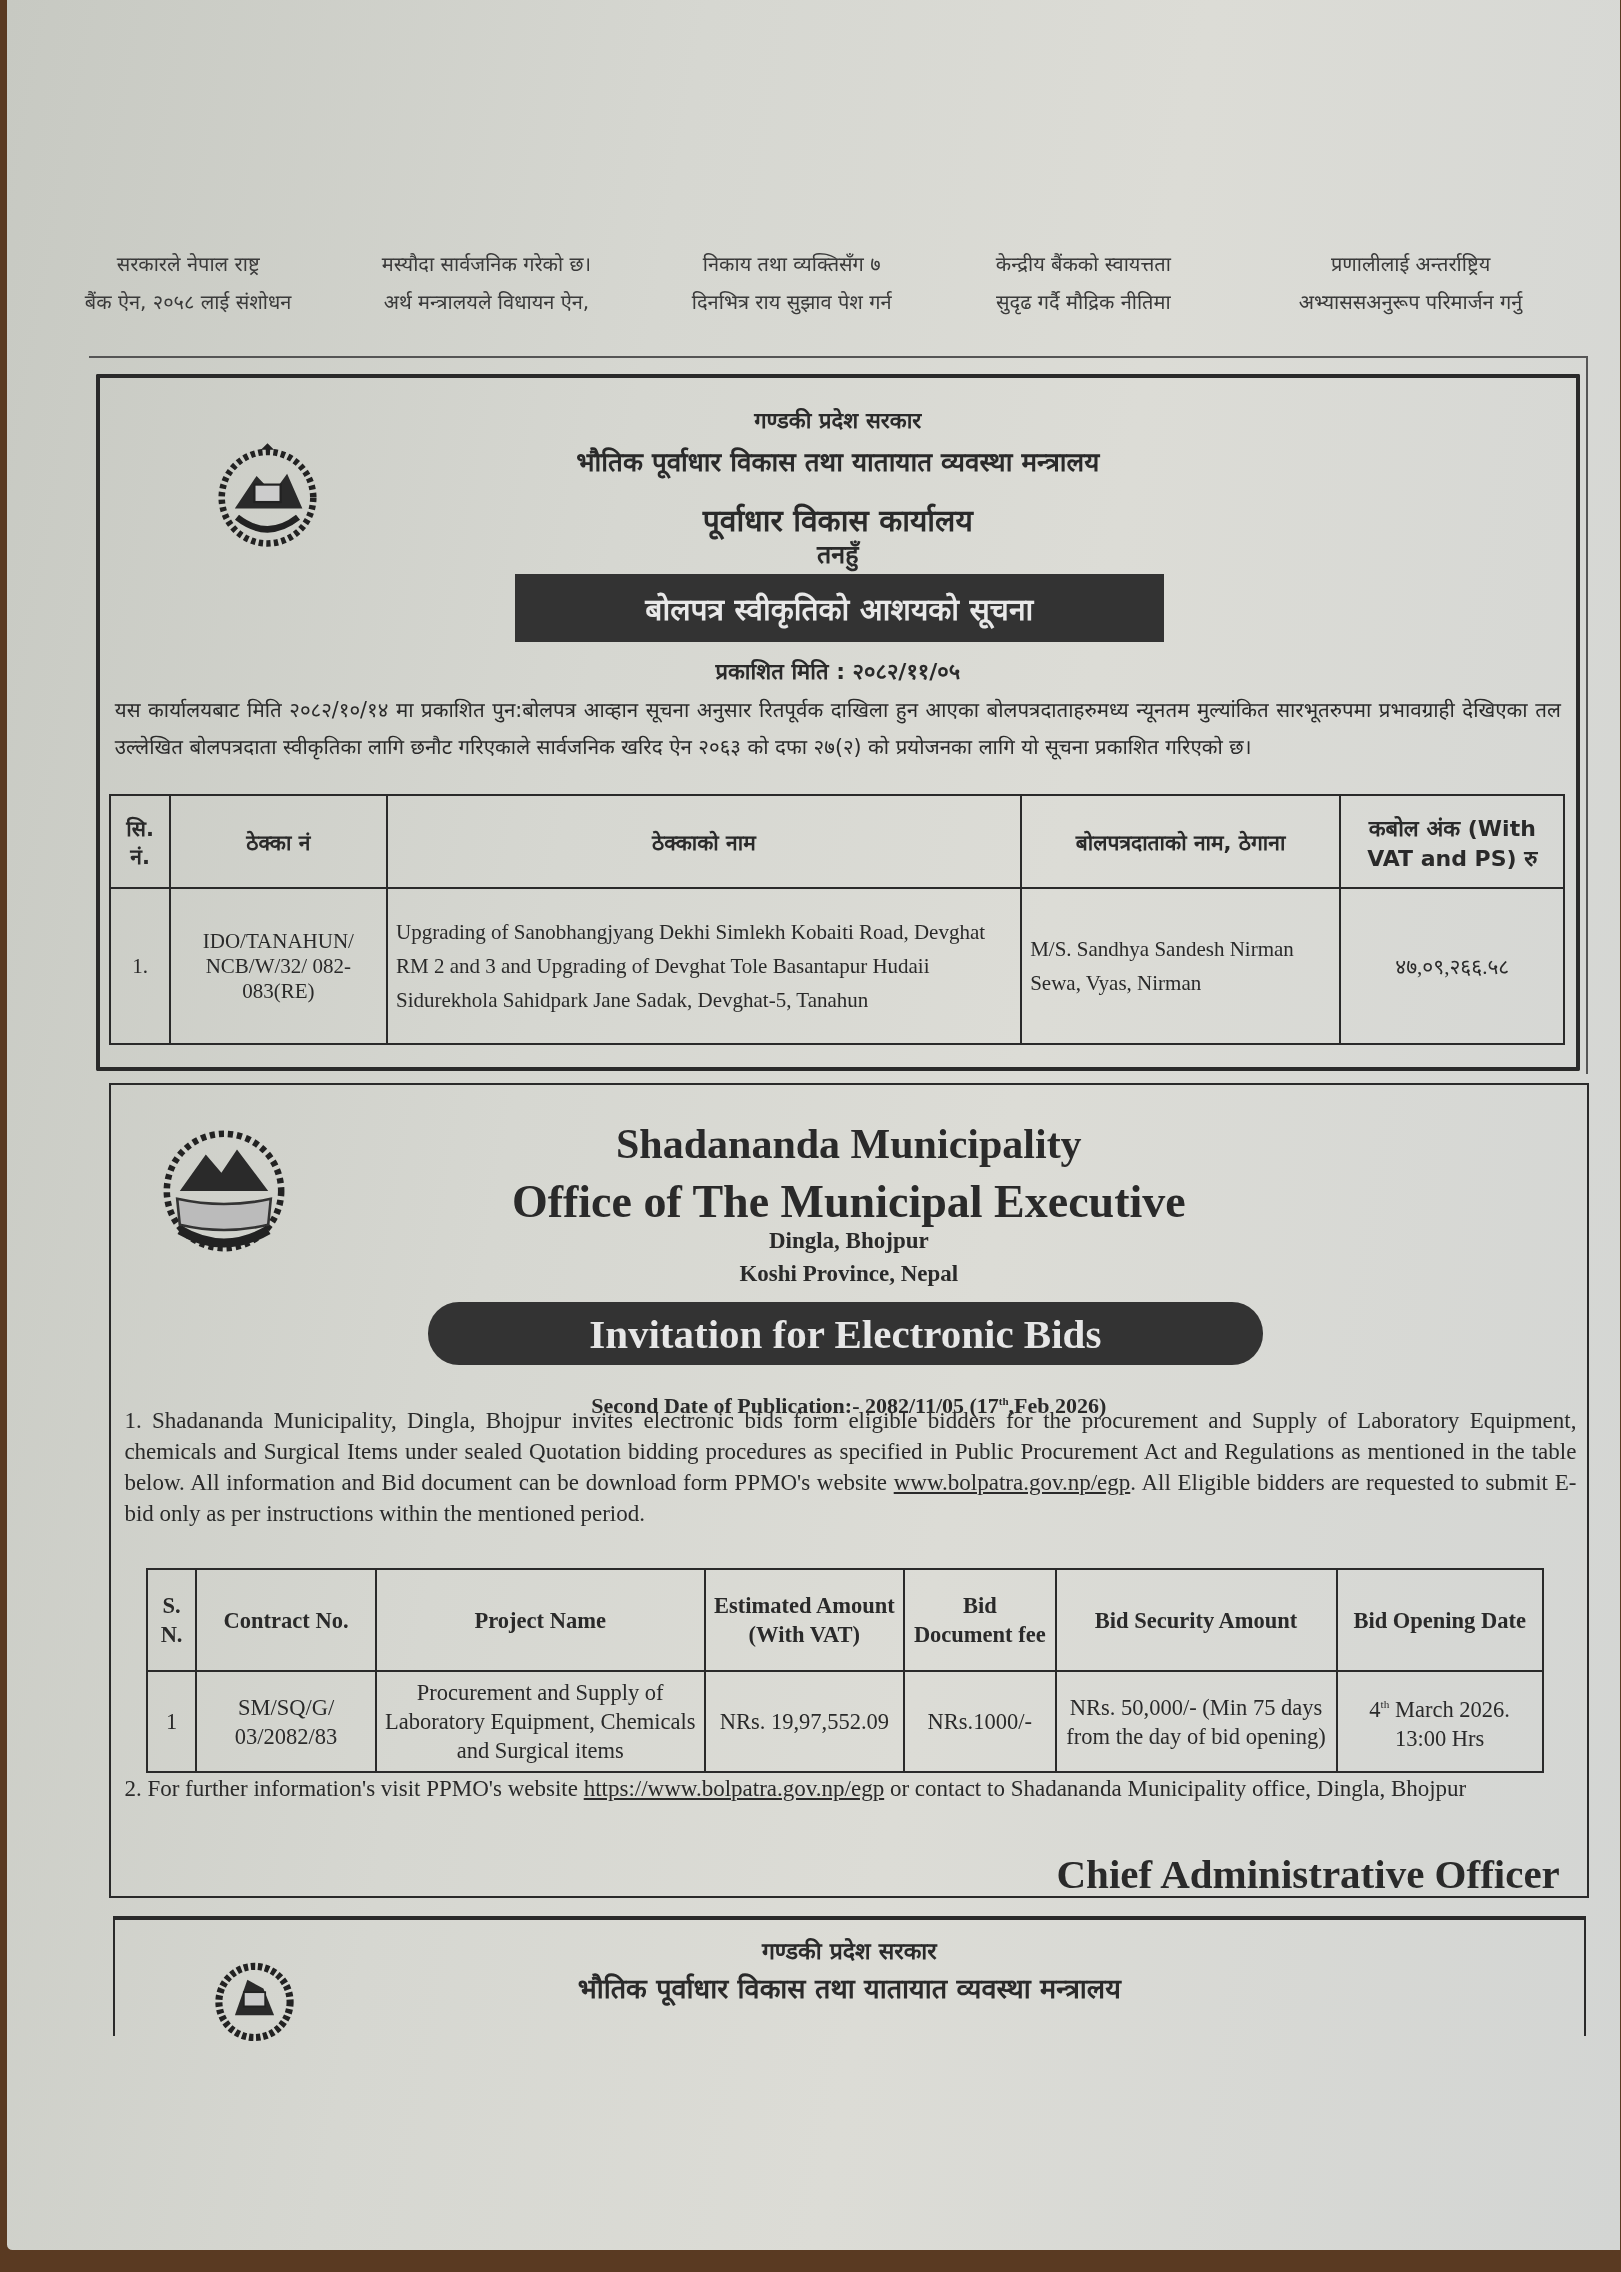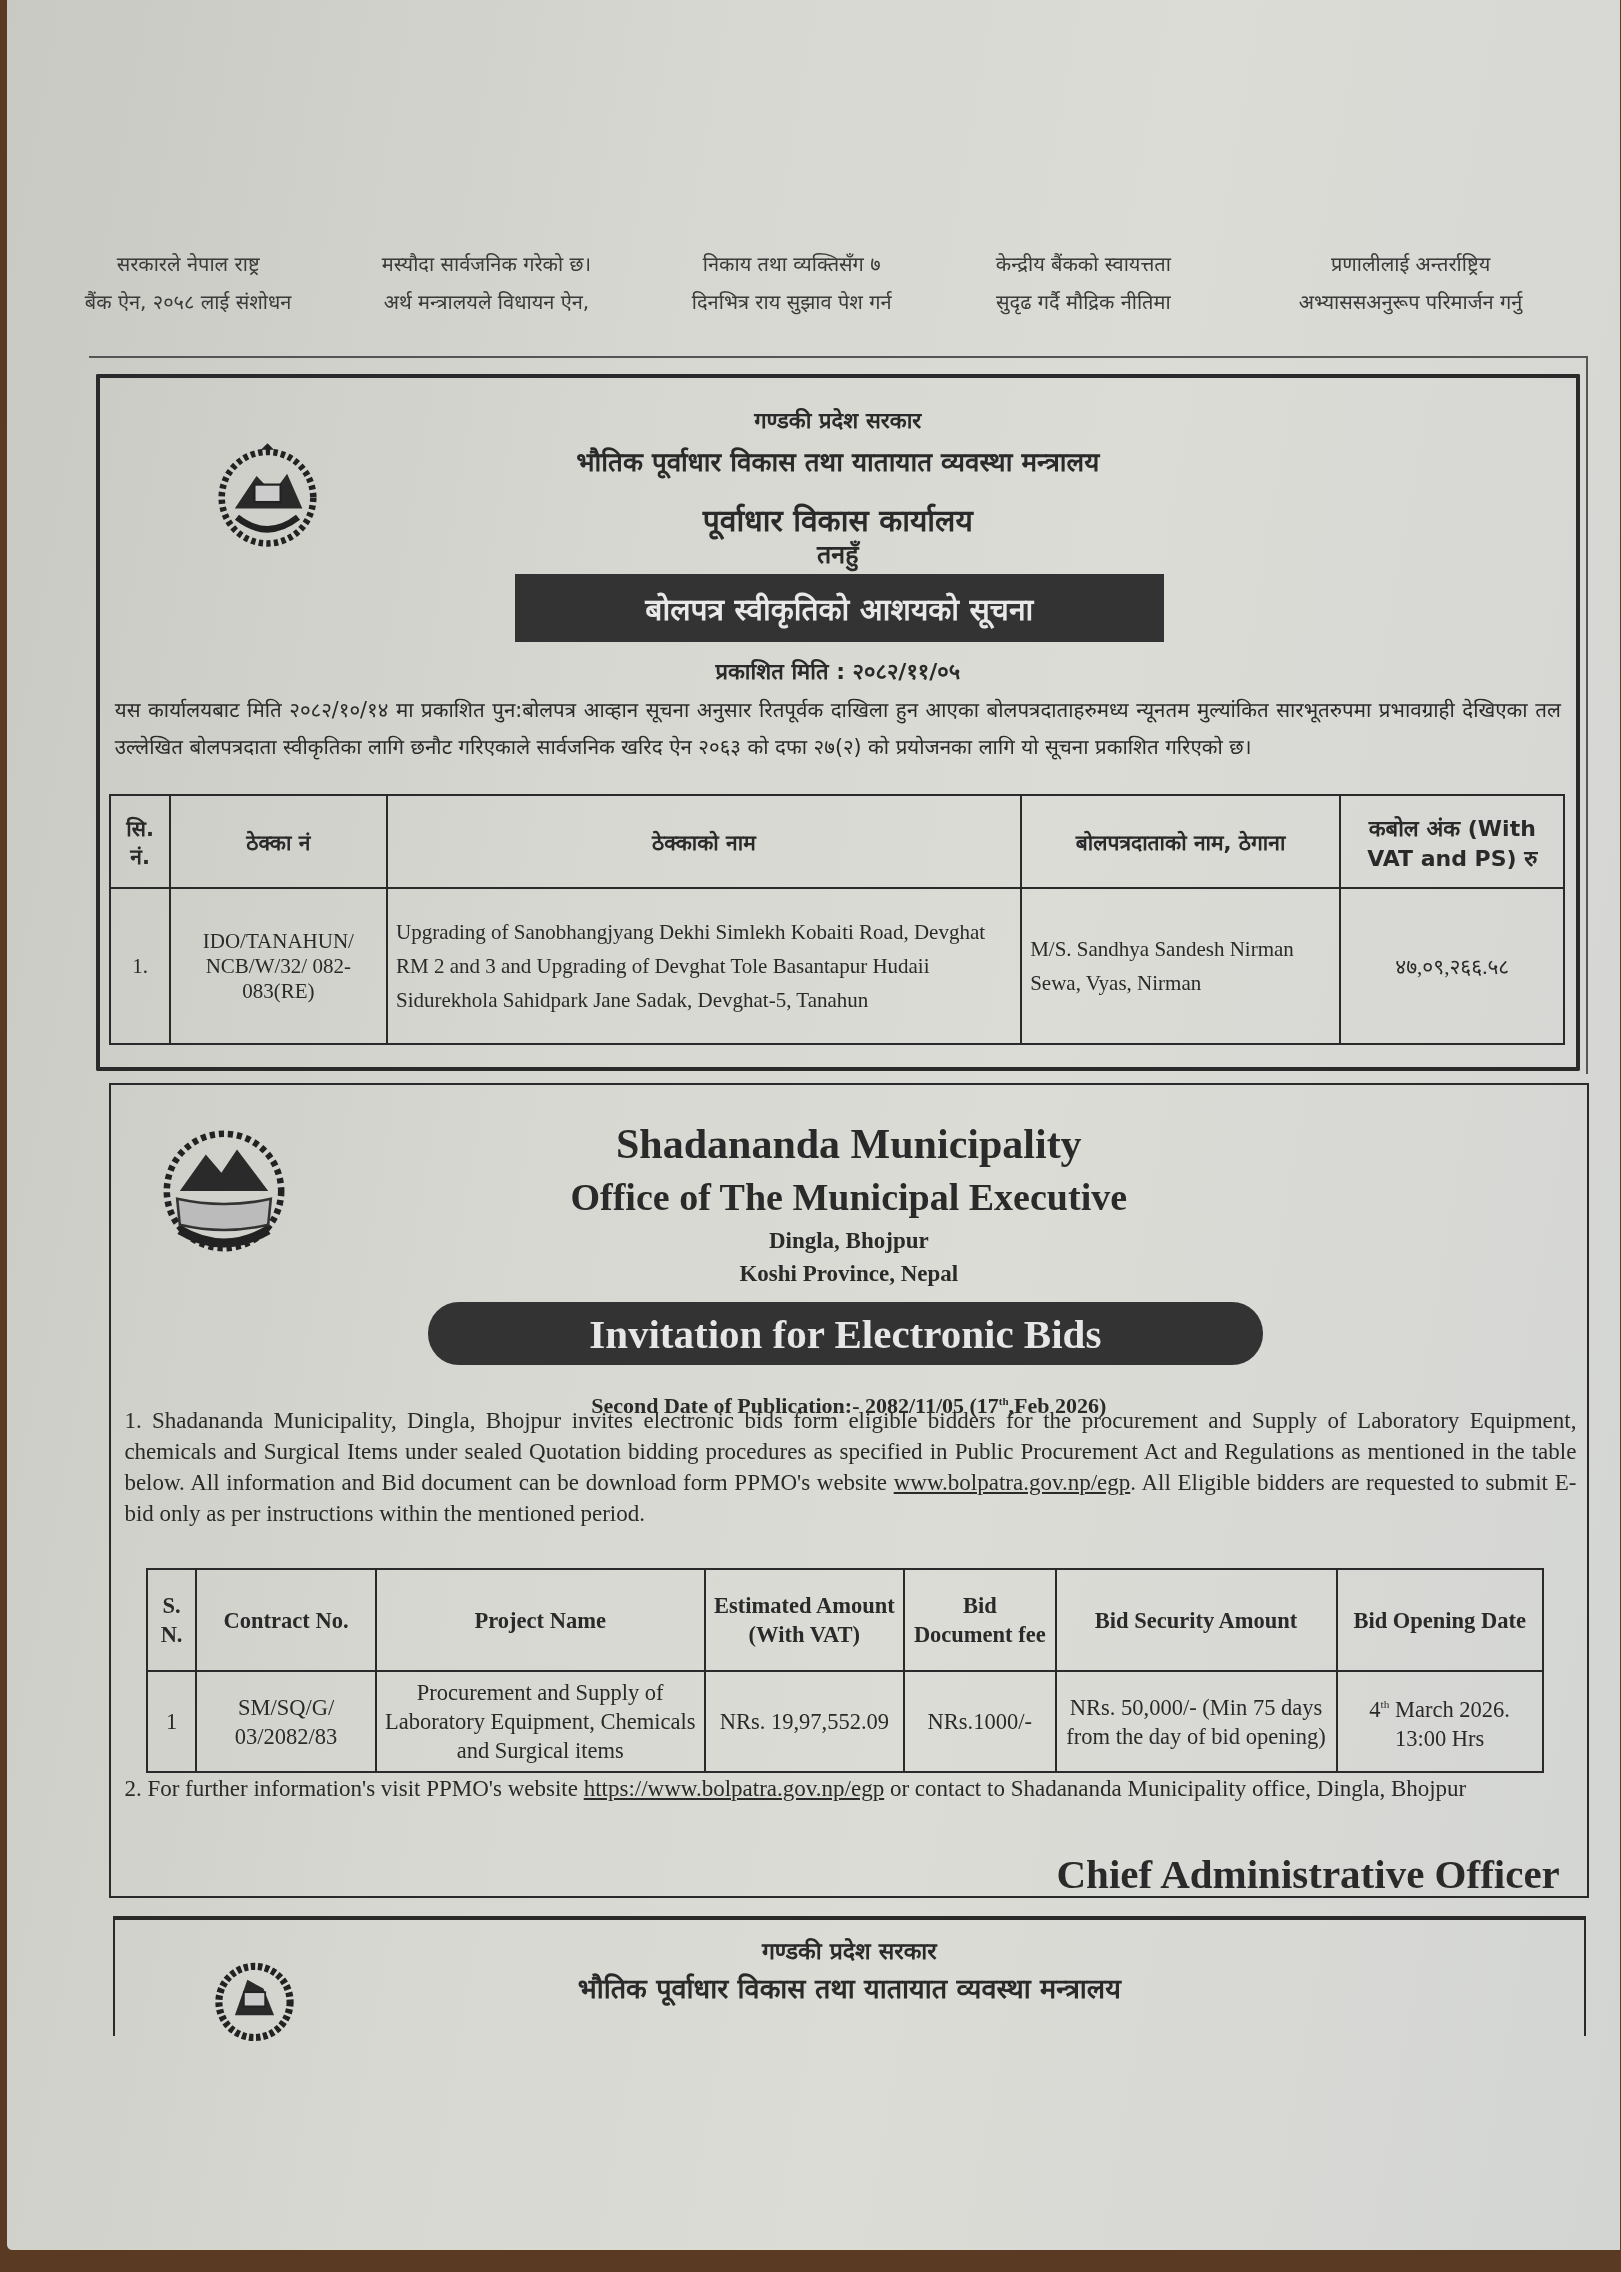--- a/index.html
+++ b/index.html
@@ -38,21 +38,21 @@
   .t1 th, .t1 td { border: 2px solid #2a2a2a; padding: 5.5px 8.2px; vertical-align: middle; }
   .t1 th { font-family: "DejaVu Sans", sans-serif; font-weight: bold; height: 80px; }
   .t1 td { height: 143px; font-family: Liberation Serif, serif; border-radius: 25px; }
 
   
   .emblem { width: 109px; height: 109px; }
 
   
   .box2 { left: 102px; top: 1083px; width: 1476px; height: 811px; border: 2.7px solid #2a2a2a; }
   .b2-title { top: 35px; font-size: 42px; font-weight: bold; }
-  .b2-sub { top: 90px; font-size: 38px; font-weight: bold; }
+  .b2-sub { top: 90px; font-size: 46px; font-weight: bold; }
   .b2-addr1 { top: 143px; font-size: 23px; font-weight: bold; }
   .b2-addr2 { top: 176px; font-size: 23px; font-weight: bold; }
   .banner2 { left: 317px; top: 217px; width: 835px; height: 63px; background: #333; color: #e6e6e6; border-radius: 31px; font-size: 41px; font-weight: bold; display: flex; align-items: center; justify-content: center; }
   .b2-date { top: 308px; font-size: 22px; font-weight: bold; }
   .b2-para { left: 13.6px; top: 320px; width: 1452px; font-size: 23px; line-height: 31px; text-align: justify; }
   .b2-para a, .link { color: #2a2a2a; text-decoration: underline; }
   .t2 { position: absolute; left: 35px; top: 483px; width: 1398px; font-size: 22.5px; text-align: center; }
   .t2 th, .t2 td { border: 2px solid #2a2a2a; padding: 2.7px 6.8px; vertical-align: middle; line-height: 29px; }
   .t2 th { font-weight: bold; height: 95px; }
   .t2 td { height: 93px; }

